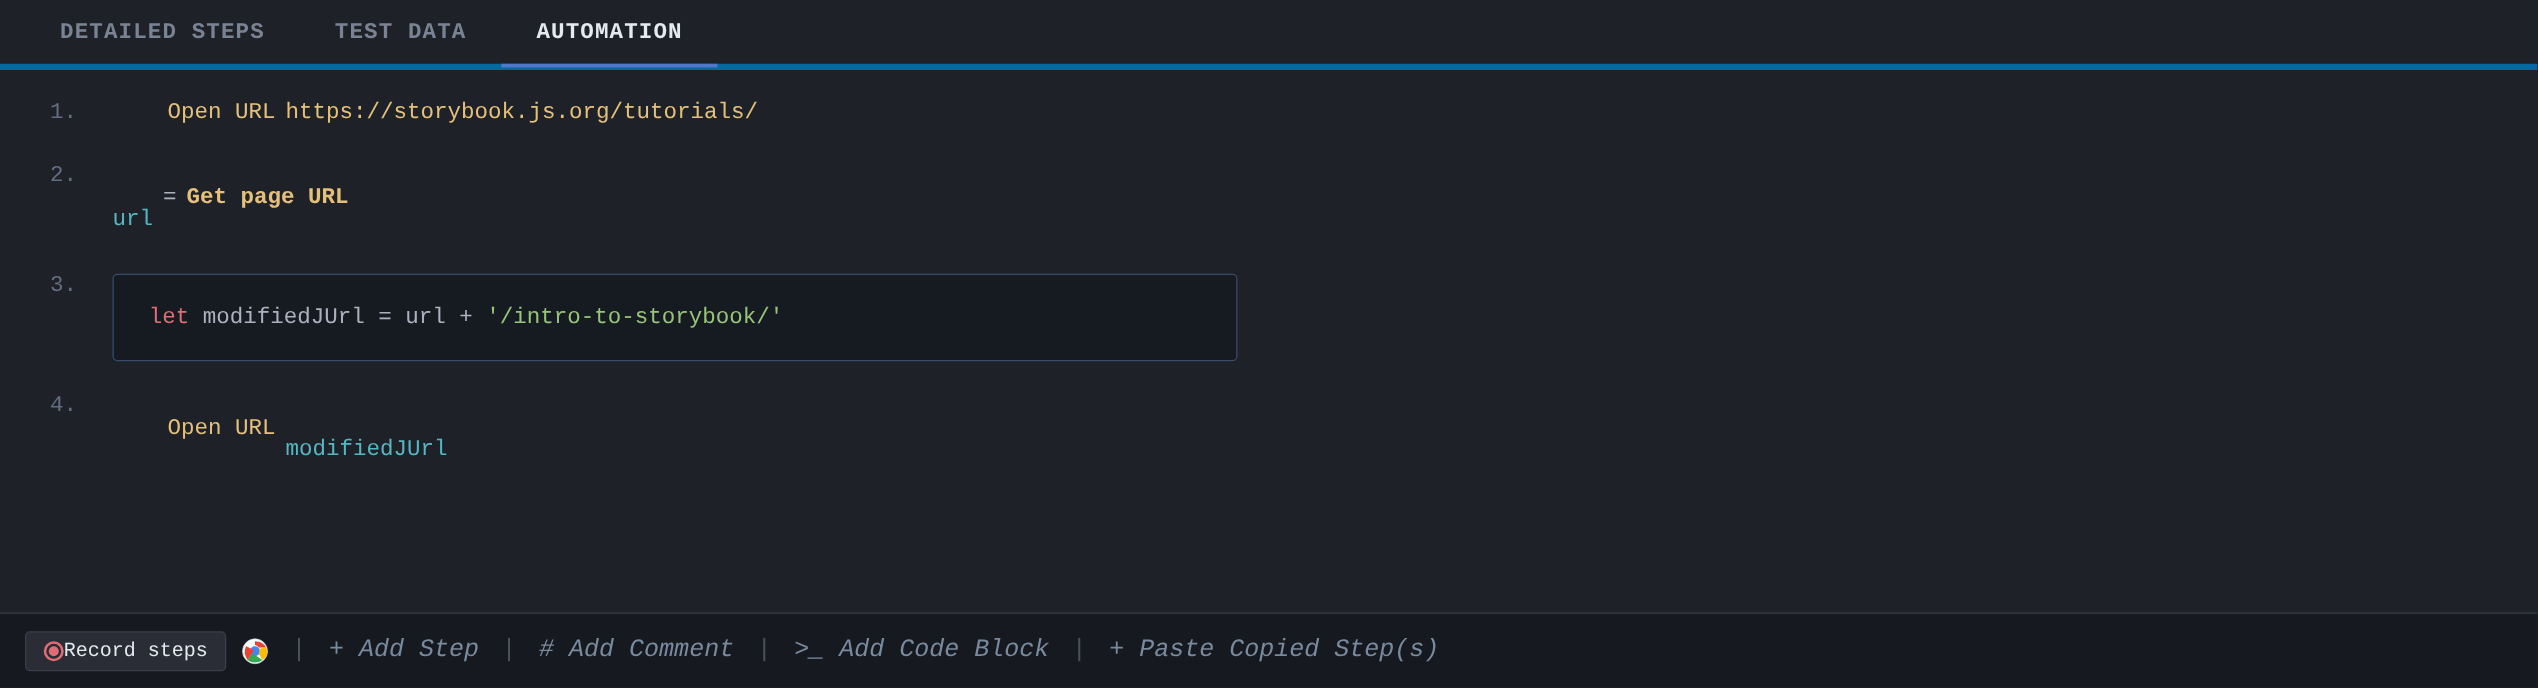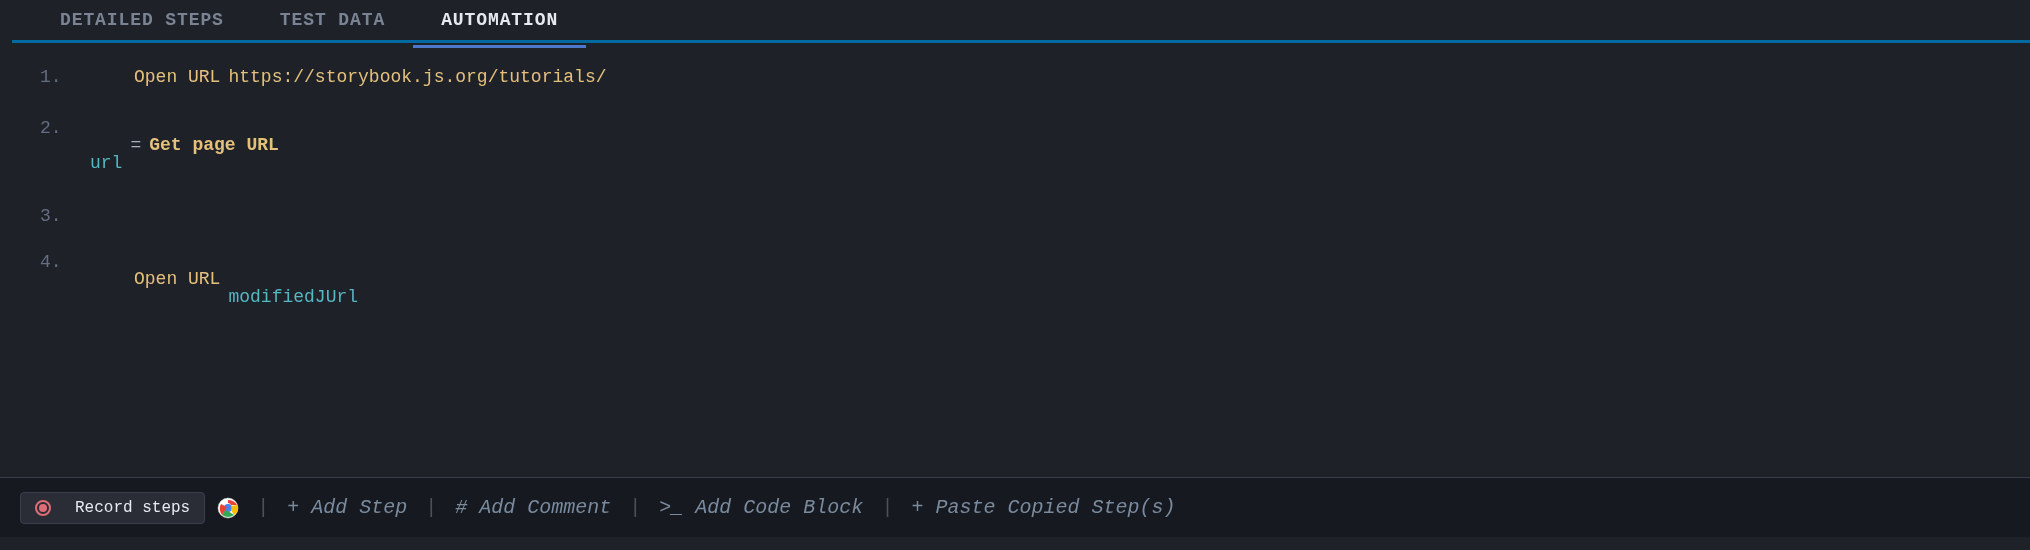--- a/index.html
+++ b/index.html
@@ -10,24 +10,23 @@
       font-family: 'Courier New', Courier, monospace;
       width: 2030px;
       height: 550px;
       overflow: hidden;
     }
 
     .tabs-bar {
       display: flex;
       align-items: center;
       background-color: #1e2228;
-      border-bottom: 3px solid #0369a1;
+      border-bottom: 5px solid #0369a1;
       padding: 0 20px;
-      height: 43px;
-      margin-left: 12px;
+      height: 56px;
     }
 
     .tab {
       padding: 0 28px;
       height: 56px;
       display: flex;
       align-items: center;
       font-size: 18px;
       font-weight: 600;
       letter-spacing: 0.05em;
@@ -147,21 +146,21 @@
       border-top: 1px solid #3a3f4b;
       height: 60px;
       padding: 0 20px;
       gap: 0;
       font-size: 16px;
     }
 
     .record-btn {
       display: flex;
       align-items: center;
-      gap: 24px;
+      gap: 0;
       background-color: #2a2d35;
       border: 1px solid #3a3f4b;
       border-radius: 4px;
       padding: 6px 14px;
       color: #e5e9f0;
       cursor: pointer;
       font-family: 'Courier New', Courier, monospace;
       font-size: 16px;
     }
 
@@ -233,20 +232,24 @@
     <span class="step-number">2.</span>
     <div class="step-content">
       <span class="kw-variable">url</span>
       <span class="kw-equals">=</span>
       <span class="kw-get">Get page URL</span>
     </div>
   </div>
 
   <div class="step-row-code">
     <span class="step-number-code">3.</span>
+    <div class="code-block">
+      <span class="code-let">let</span>
+      <span class="code-var"> modifiedJUrl = url + </span><span class="code-string">'/intro-to-storybook/'</span>
+    </div>
   </div>
 
   <div class="step-row">
     <span class="step-number">4.</span>
     <div class="step-content">
       <span class="kw-action">Open URL</span>
       <span class="kw-variable">modifiedJUrl</span>
     </div>
   </div>
 

